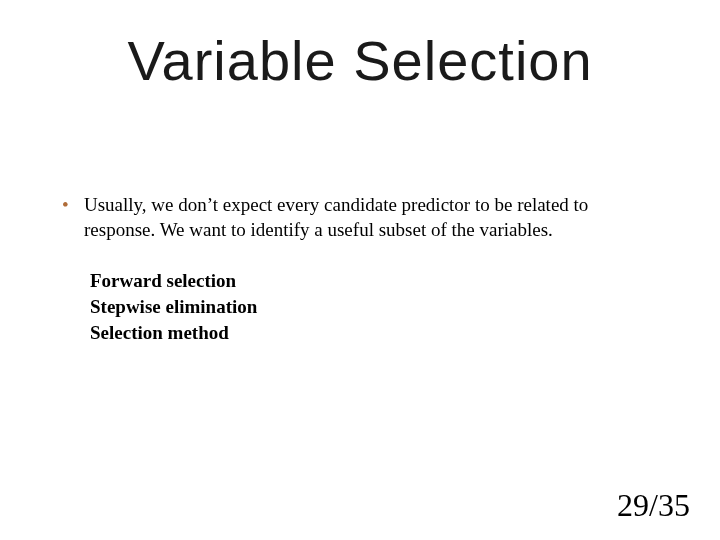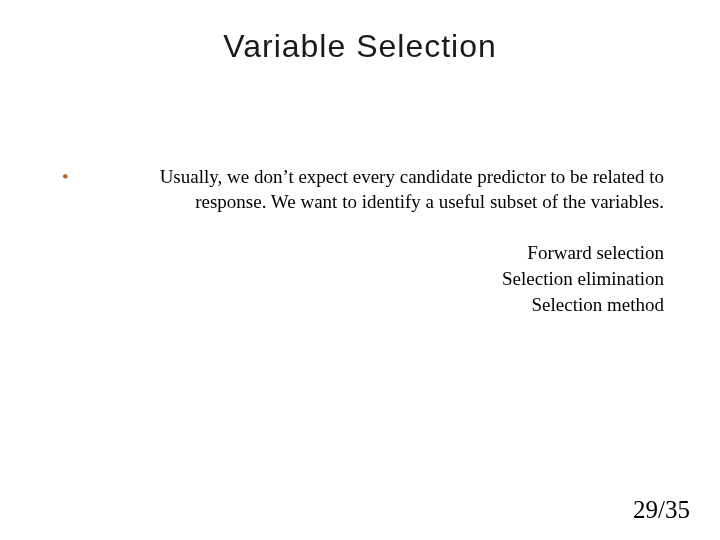--- a/index.html
+++ b/index.html
@@ -15,32 +15,31 @@
   }
   .slide {
     width: 720px;
     height: 540px;
     position: relative;
     box-sizing: border-box;
   }
   .title {
     font-family: "Gill Sans", "Gill Sans MT", "Segoe UI", "Helvetica Neue", Arial, sans-serif;
     font-weight: 300;
-    font-size: 32px;
+    font-size: 56px;
     letter-spacing: 1px;
     text-align: center;
     padding-top: 28px;
     color: #1a1a1a;
   }
   .content {
     padding: 0 56px;
     margin-top: 100px;
     font-size: 19px;
     line-height: 1.3;
-    text-align: right;
   }
   ul.bullets {
     list-style: none;
     padding: 0;
     margin: 0;
   }
   ul.bullets > li {
     position: relative;
     padding-left: 28px;
     margin-bottom: 26px;
@@ -53,47 +52,48 @@
     color: #b06c38;
     font-size: 19px;
     line-height: 1.3;
   }
   .sub-block {
     margin-left: 34px;
     margin-top: 18px;
     margin-bottom: 44px;
     font-size: 19px;
     line-height: 1.35;
+    font-weight: bold;
   }
   .page-num {
     position: absolute;
     right: 30px;
     bottom: 16px;
     font-family: Georgia, 'Times New Roman', serif;
-    font-size: 25px;
+    font-size: 32px;
     color: #000;
   }
 </style>
 </head>
 <body>
 
 <div class="slide">
 
   <div class="title">Variable Selection</div>
 
   <div class="content">
     <ul class="bullets">
       <li>
         <span>Usually, we don’t expect every candidate predictor to be related to response. We want to identify a useful subset of the variables.</span>
       </li>
     </ul>
 
     <div class="sub-block">
       <div>Forward selection</div>
-      <div>Selection elimination</div>
+      <div>Stepwise elimination</div>
       <div>Selection method</div>
     </div>
 
   </div>
 
   <div class="page-num">
     <span>29</span><span>/</span><span>35</span>
   </div>
 
 </div>

